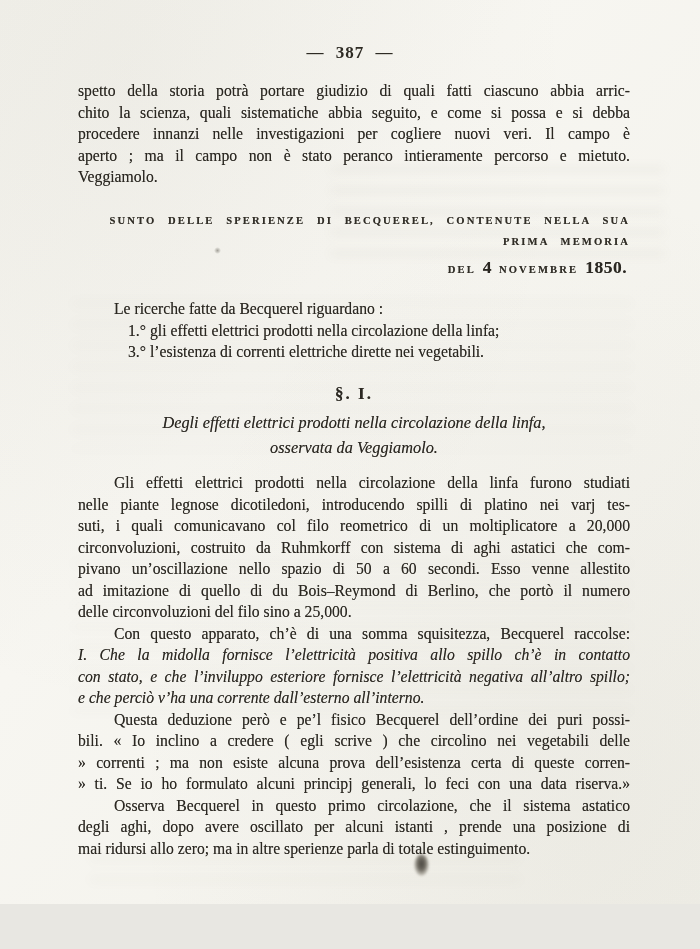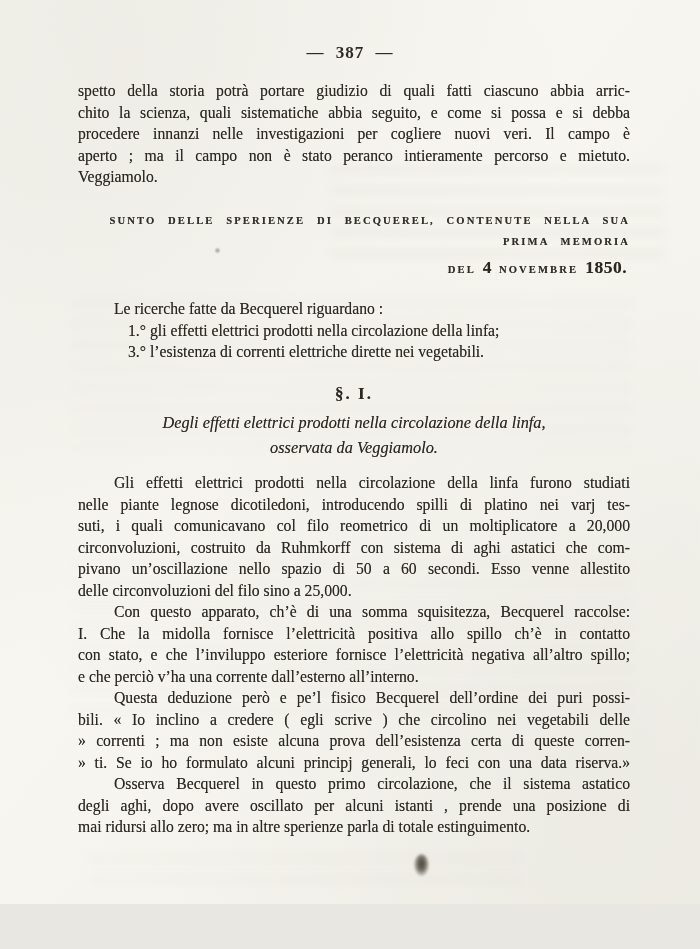--- a/index.html
+++ b/index.html
@@ -68,21 +68,21 @@
     position: relative;
     margin: 17px 70px 0 78px;
     font-size: 15.7px;
     line-height: 21.5px;
     text-shadow: 0 0 .35px rgba(43,40,34,0.55);
   }
 
   .line { display: block; }
   .j { text-align: justify; text-align-last: justify; }
   .ind { text-indent: 36px; }
-  .it { }
+  .it { font-style: italic; }
 
   .memoir-heading { margin: 22px 0 18px; text-align: right; }
   .mh1, .sc {
     font-size: 10.6px;
     font-weight: bold;
     letter-spacing: 2.1px;
     word-spacing: 7px;
     color: #312e27;
   }
   .mh2 { margin-top: 4px; }
@@ -156,20 +156,21 @@
         <span class="line">osservata da Veggiamolo.</span>
       </div>
     </div>
 
     <div class="para gap-top">
       <span class="line j ind">Gli effetti elettrici prodotti nella circolazione della linfa furono studiati</span>
       <span class="line j">nelle piante legnose dicotiledoni, introducendo spilli di platino nei varj tes-</span>
       <span class="line j">suti, i quali comunicavano col filo reometrico di un moltiplicatore a 20,000</span>
       <span class="line j">circonvoluzioni, costruito da Ruhmkorff con sistema di aghi astatici che com-</span>
       <span class="line j">pivano un’oscillazione nello spazio di 50 a 60 secondi. Esso venne allestito</span>
+      <span class="line j">ad imitazione di quello di du Bois–Reymond di Berlino, che portò il numero</span>
       <span class="line">delle circonvoluzioni del filo sino a 25,000.</span>
     </div>
 
     <div class="para">
       <span class="line j ind">Con questo apparato, ch’è di una somma squisitezza, Becquerel raccolse:</span>
       <span class="line j it">I. Che la midolla fornisce l’elettricità positiva allo spillo ch’è in contatto</span>
       <span class="line j it">con stato, e che l’inviluppo esteriore fornisce l’elettricità negativa all’altro spillo;</span>
       <span class="line it">e che perciò v’ha una corrente dall’esterno all’interno.</span>
     </div>
 

